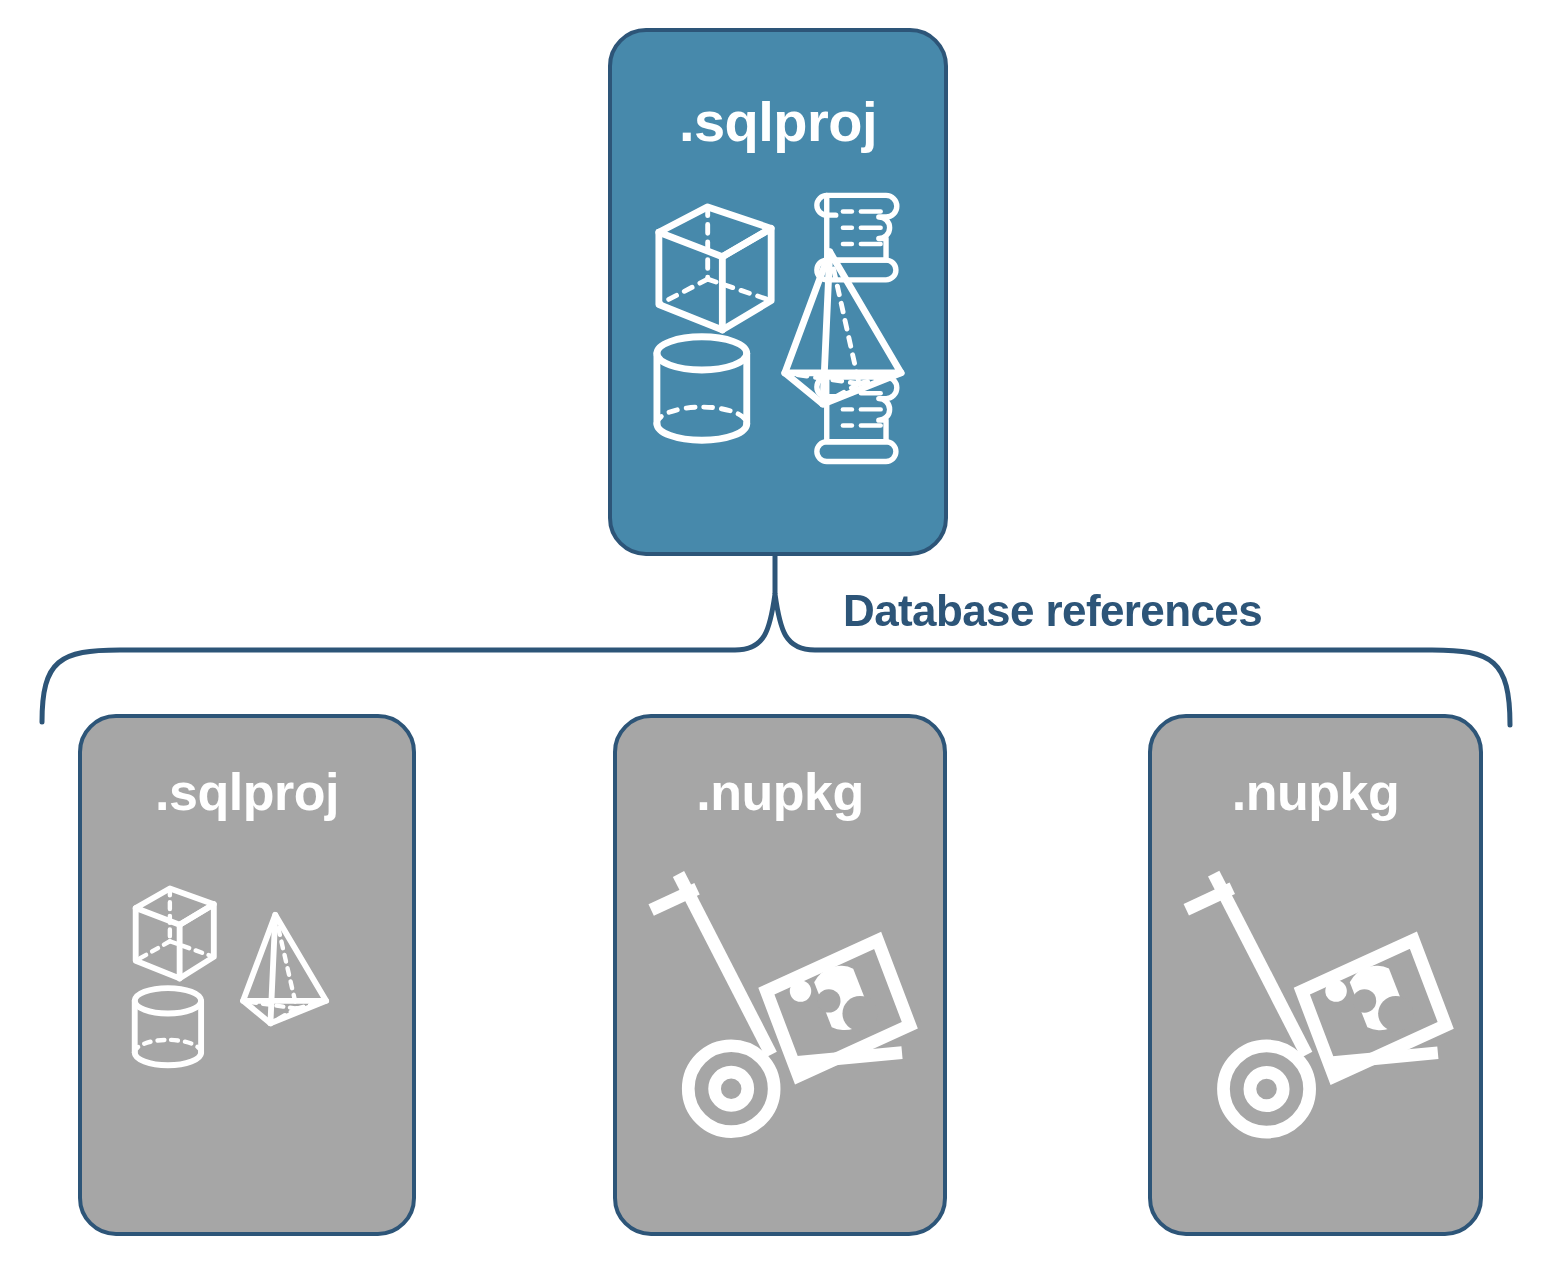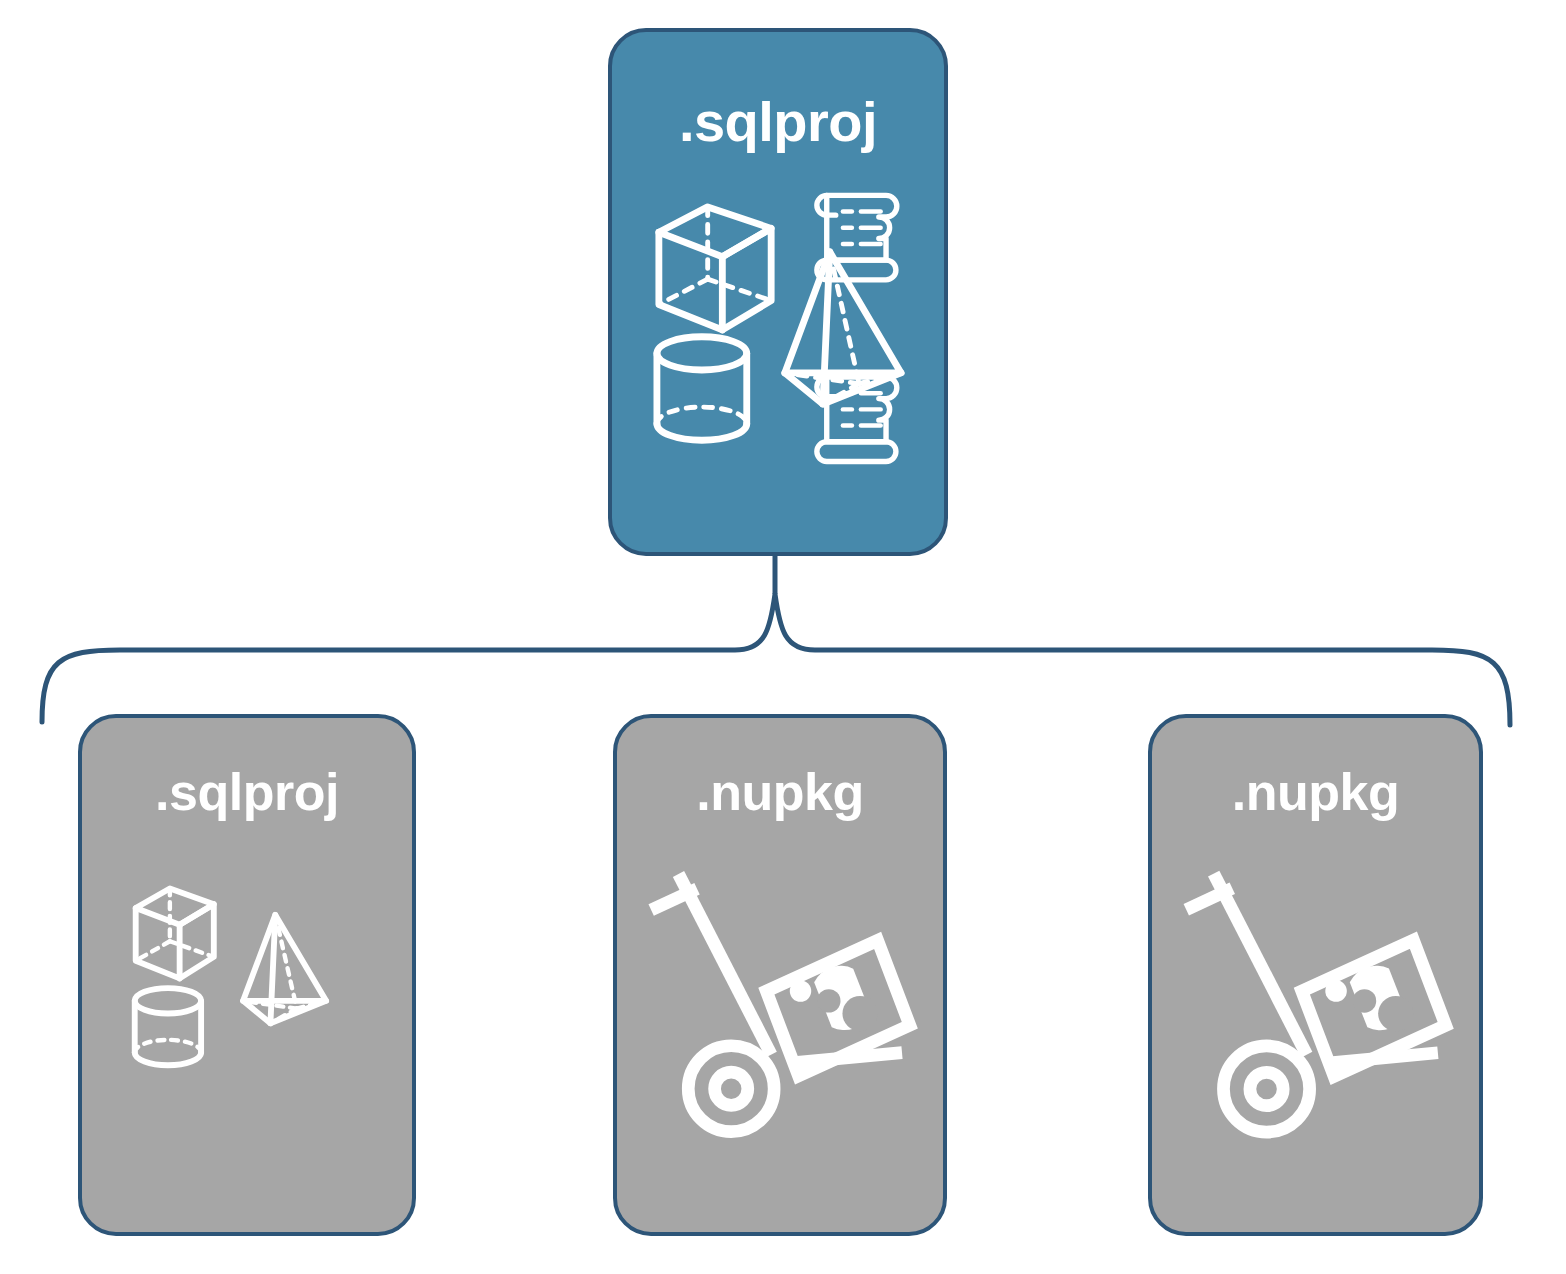--- a/index.html
+++ b/index.html
@@ -197,20 +197,21 @@
     <path d="M775 556 L775 594" fill="none" stroke="#2d5578" stroke-width="5" stroke-linecap="butt"></path>
 
     <path d="M42 722
              C 42 660, 60 650, 120 650
              L 735 650
              C 765 650, 770 630, 775 594
              C 780 630, 785 650, 815 650
              L 1432 650
              C 1492 650, 1510 660, 1510 725" fill="none" stroke="#2d5578" stroke-width="5" stroke-linecap="round" stroke-linejoin="round"></path>
   </svg>
+  <div id="brace-label">Database references</div>
 
   <div class="node" id="node-sqlproj-ref">
     <div class="node-title">.sqlproj</div>
     <svg class="node-icon" id="icon-ref" viewBox="0 0 338 250">
       <g fill="none" stroke="#ffffff" stroke-width="6" stroke-linecap="round" stroke-linejoin="round">
 
         <g>
           <polygon points="55,38 90,18 135,34 100,55" stroke-width="6"></polygon>
           <polyline points="55,38 55,92 100,110 100,55"></polyline>
           <polyline points="100,55 135,34 135,88 100,110"></polyline>

